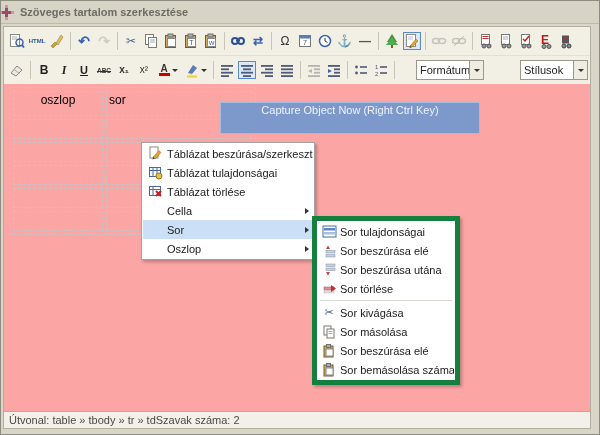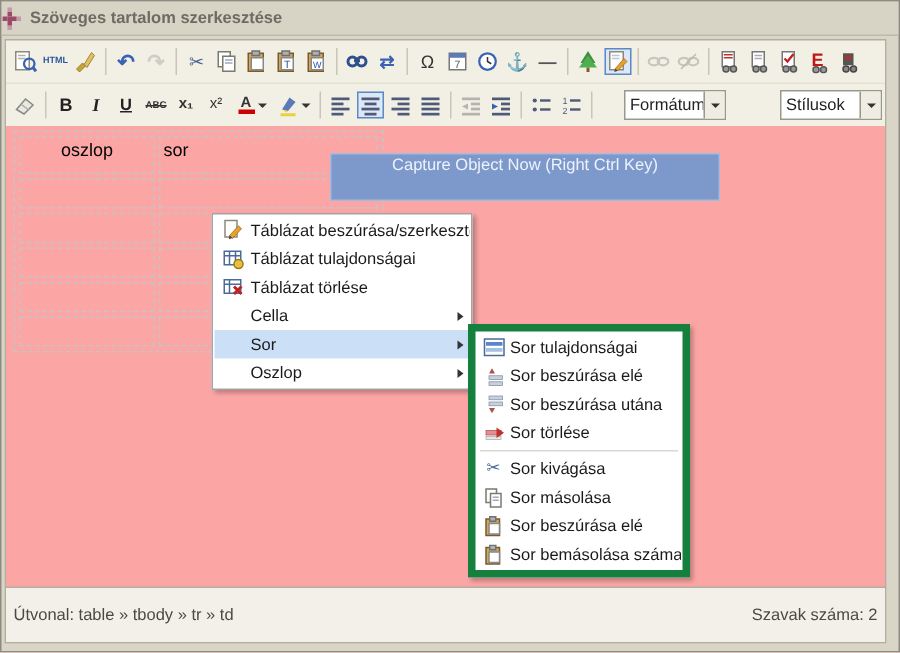--- a/index.html
+++ b/index.html
@@ -30,21 +30,21 @@
   .toast{position:absolute;left:216px;top:18px;width:260px;height:32px;box-sizing:border-box;background:#7d99cc;border:1px solid #a6bade;color:#eef2fb;font-size:11px;line-height:15px;text-align:center;white-space:nowrap;}
   .cmenu{position:absolute;left:137px;top:58px;width:170px;background:#fff;border:1px solid #a3a3a3;box-shadow:2px 2px 3px rgba(0,0,0,.25);padding:1px;z-index:5;}
   .smenu{position:absolute;left:308px;top:132px;width:136px;background:#fff;border:5px solid #15803d;box-shadow:2px 2px 3px rgba(0,0,0,.25);padding:1px;z-index:6;}
   .mi{height:19px;display:flex;align-items:center;font-size:11px;color:#1a1a1a;white-space:nowrap;}
   .mi .mic{width:24px;flex:none;display:flex;align-items:center;justify-content:center;}
   .smenu .mi .mic{width:22px;}
   .mi .mlabel{flex:1;overflow:hidden;}
   .mi.hl{background:#cbdff6;}
   .mi .rarr{width:0;height:0;border-left:4px solid #333;border-top:3px solid transparent;border-bottom:3px solid transparent;margin:0 4px 0 4px;}
   .msep{height:1px;background:#d8d8d2;margin:2px 2px;}
-  .statusbar{height:36px;flex:none;display:flex;align-items:center;justify-content:space-between;background:#f2f0e8;padding:0 5px;font-size:11px;color:#4b4a42;}
+  .statusbar{height:16px;flex:none;display:flex;align-items:center;background:#f2f0e8;padding:0 5px;font-size:11px;color:#4b4a42;}
   .txtB{font-weight:bold;font-size:12px;color:#222;}
   .txtI{font-style:italic;font-family:"Liberation Serif",serif;font-weight:bold;font-size:12px;color:#222;}
   .txtU{text-decoration:underline;font-weight:bold;font-size:11px;color:#222;}
   .txtS{font-size:6.5px;font-weight:bold;text-decoration:line-through;color:#333;letter-spacing:0;}
   .txtHTML{font-size:6px;font-weight:bold;color:#2a55a0;letter-spacing:0;}
   .blue{color:#3a62b4;}
   .gray{color:#9a9a92;}
 </style>
 </head>
 <body>

